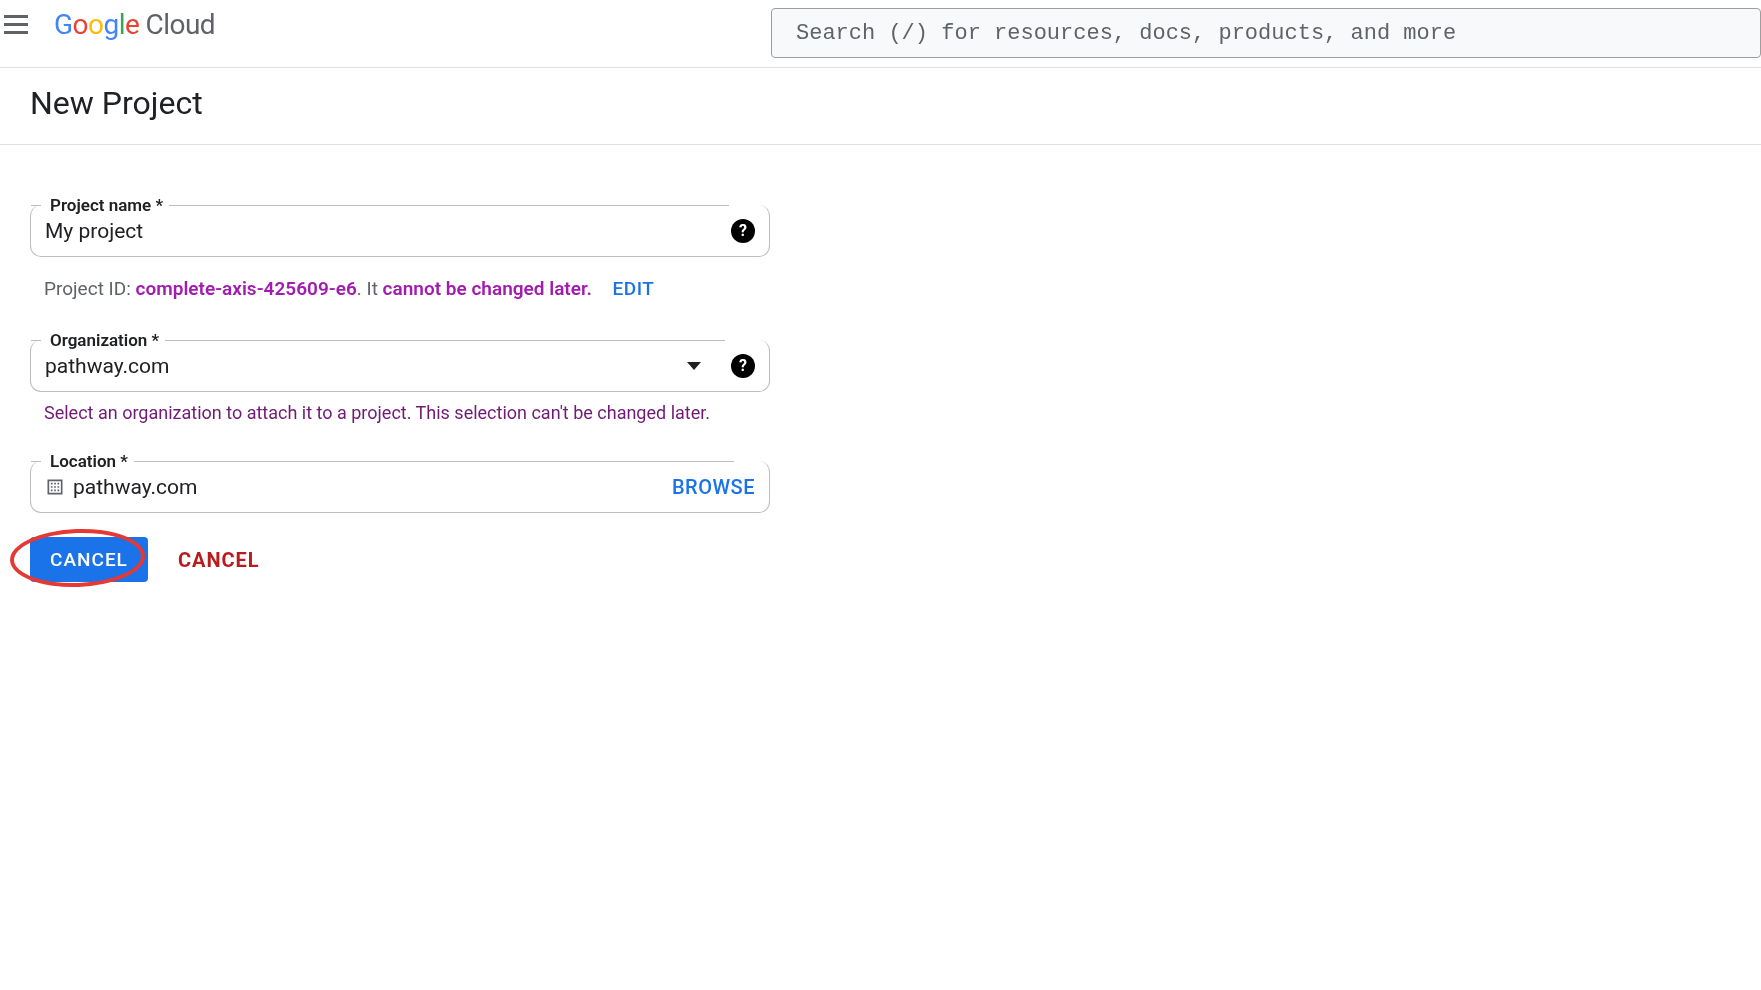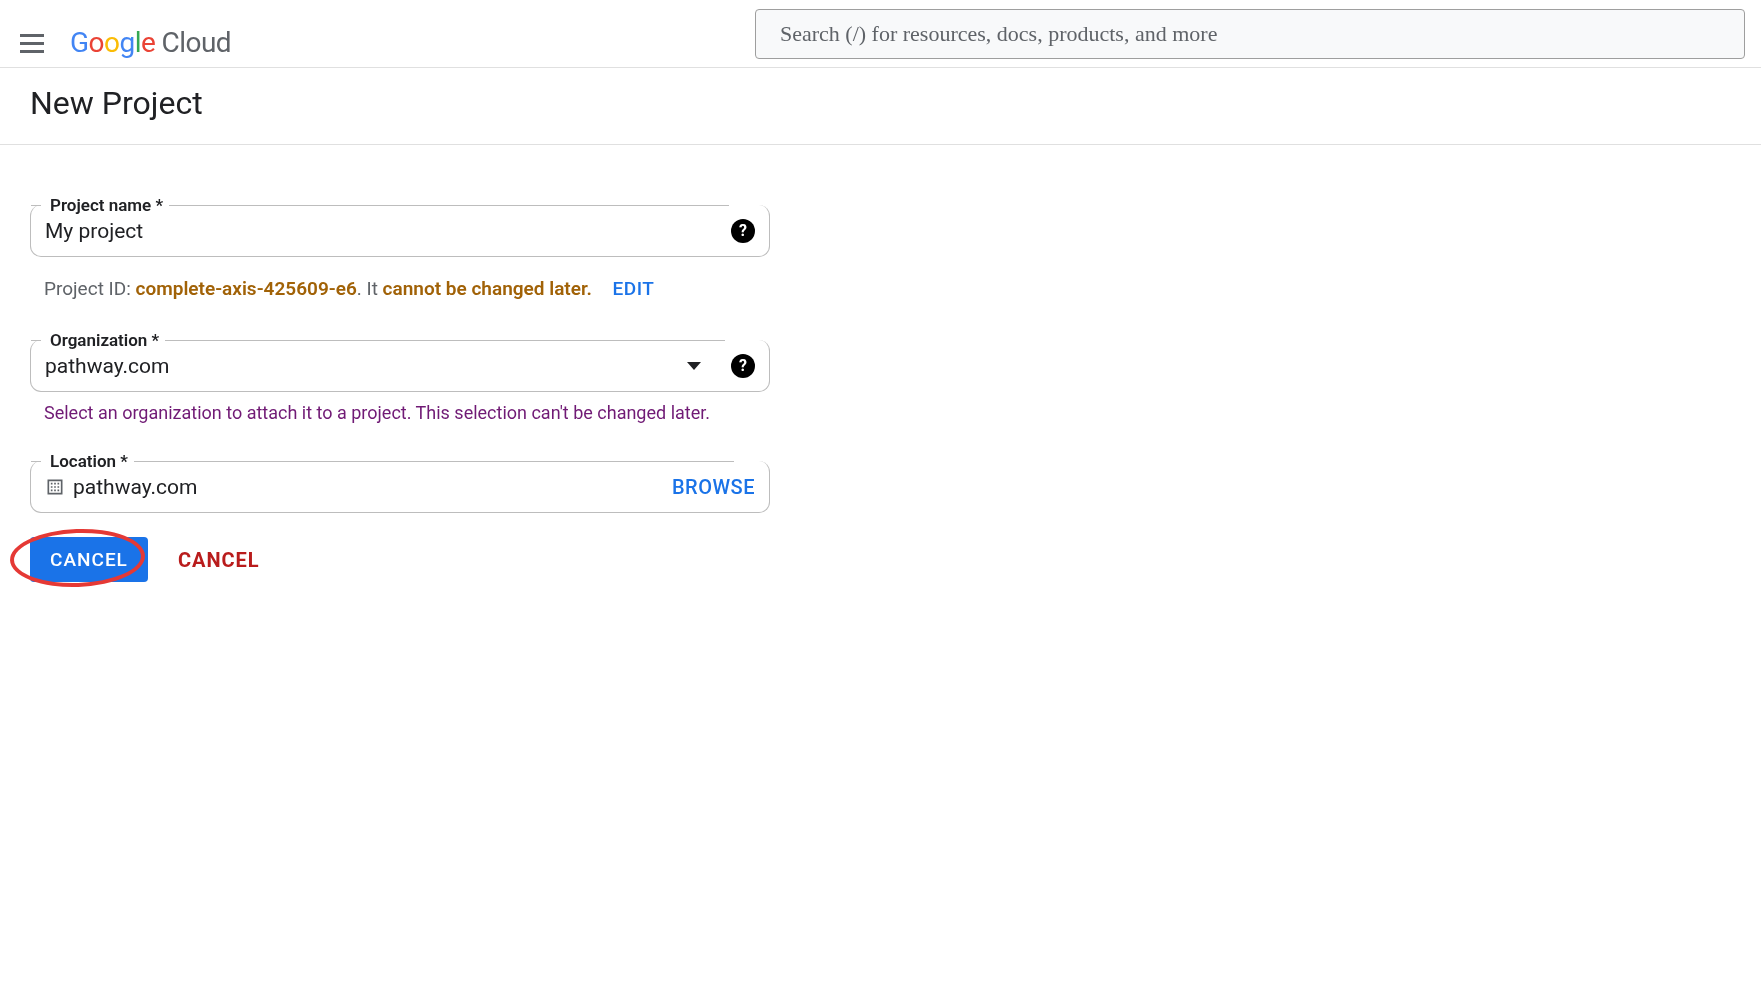--- a/index.html
+++ b/index.html
@@ -8,22 +8,22 @@
       box-sizing: border-box;
     }
     body {
       font-family: 'Google Sans', Roboto, Arial, sans-serif;
       background: #fff;
       color: #202124;
       width: 1761px;
     }
     .header {
       display: flex;
-      align-items: flex-end;
-      padding: 8px 16px;
+      align-items: flex-start;
+      padding: 8px 0;
       height: 68px;
       border-bottom: 1px solid #e0e0e0;
     }
     .hamburger {
       width: 32px;
       height: 32px;
       display: flex;
       flex-direction: column;
       justify-content: center;
       gap: 5px;
@@ -51,21 +51,21 @@
     }
     .search-box {
       width: 100%;
       height: 50px;
       border: 1px solid #9e9e9e;
       border-radius: 4px;
       background: #f8f9fa;
       padding: 0 24px;
       font-size: 22px;
       color: #5f6368;
-      font-family: Liberation Serif, serif;
+      font-family: Liberation Mono, monospace;
       outline: none;
     }
     .search-box::placeholder {
       color: #5f6368;
     }
     .subheader {
       border-bottom: 1px solid #e0e0e0;
       padding: 16px 30px 22px;
     }
     .page-title {
@@ -159,21 +159,21 @@
       margin-bottom: 38px;
       padding-left: 14px;
     }
     .project-id-line {
       font-size: 19px;
       color: #5f6368;
       margin-top: 20px;
       margin-bottom: 40px;
       padding-left: 14px;
     }
-    .project-id-line .bold { font-weight: 600; color: #a16207;}
+    .project-id-line .bold { font-weight: 600; color: #a21caf;}
     .edit-link {
       color: #1a73e8;
       font-weight: 500;
       margin-left: 16px;
       cursor: pointer;
       letter-spacing: 0.5px;
     }
     .browse-btn {
       color: #1a73e8;
       font-weight: 500;

